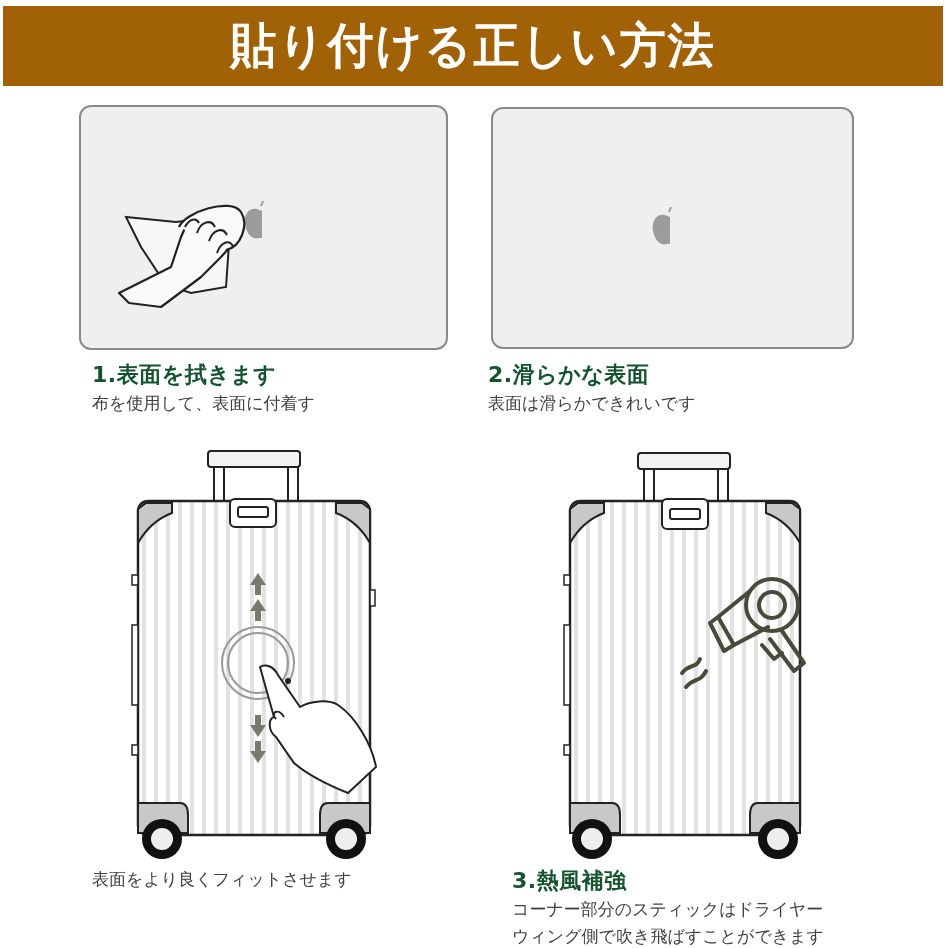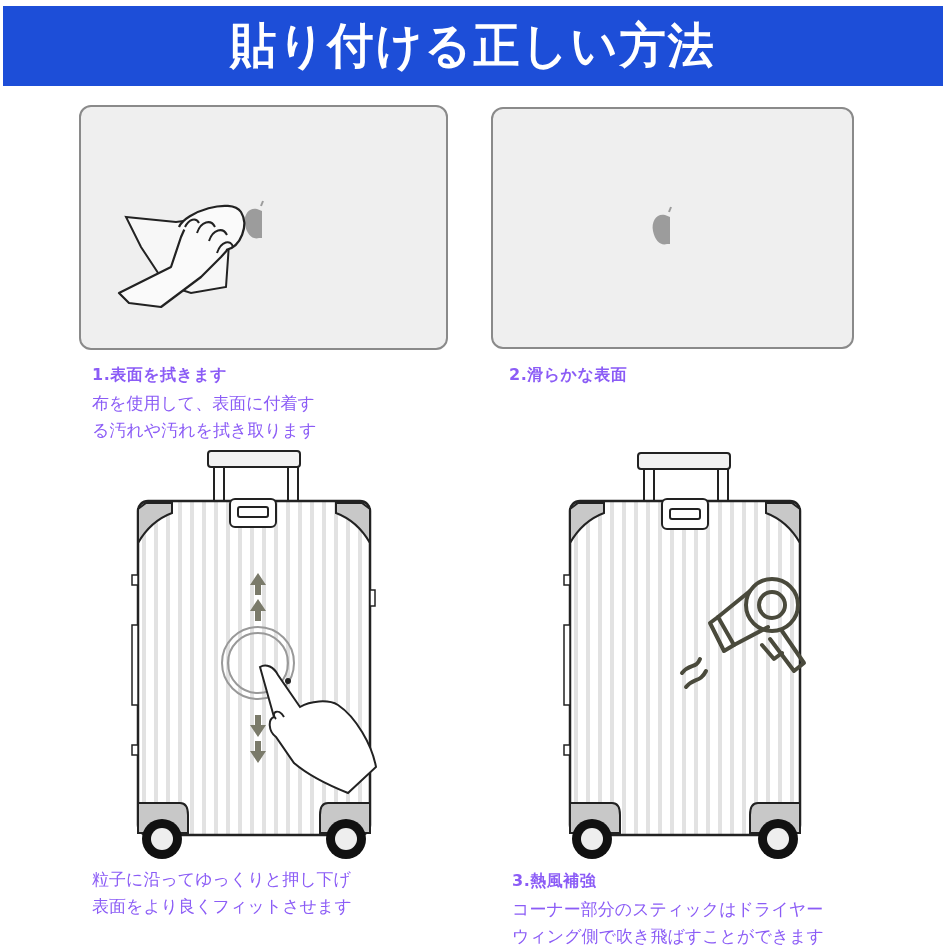--- a/index.html
+++ b/index.html
@@ -1,31 +1,31 @@
 <!DOCTYPE html>
 <html><head>
   <meta charset="utf-8">
   <style>
     html, body { margin: 0; padding: 0; background: #ffffff; }
     body { width: 946px; height: 948px; position: relative; overflow: hidden;
       font-family: "DejaVu Sans", sans-serif; }
     .banner { position: absolute; left: 3px; top: 6px; width: 940px; height: 80px;
-      background: #1d4ed8; display: flex; align-items: center; justify-content: center; }
+      background: #a16207; display: flex; align-items: center; justify-content: center; }
     .banner-title { color: #ffffff; font-size: 46px; font-weight: bold; letter-spacing: 2px;
       font-family: "DejaVu Sans", sans-serif; transform: scaleY(1.05); }
     .panel { position: absolute; box-sizing: border-box; background: #efefef;
       border: 2px solid #8a8a8a; border-radius: 12px; }
     .panel-1 { left: 79px; top: 105px; width: 369px; height: 245px; }
     .panel-2 { left: 491px; top: 107px; width: 363px; height: 242px; }
     .caption { position: absolute; }
-    .caption h2 { margin: 0; font-size: 16px; font-weight: bold; color: #8b5cf6;
+    .caption h2 { margin: 0; font-size: 22px; font-weight: bold; color: #14532d;
       line-height: 30px; letter-spacing: 0.5px; }
-    .caption p { margin: 0; font-size: 17px; color: #8b5cf6; line-height: 27px; }
+    .caption p { margin: 0; font-size: 17px; color: #404040; line-height: 27px; }
     .cap-1 { left: 92px; top: 360px; width: 300px; }
-    .cap-2 { left: 509px; top: 360px; width: 300px; }
+    .cap-2 { left: 488px; top: 360px; width: 300px; }
     .cap-3 { left: 92px; top: 866px; width: 330px; }
     .cap-4 { left: 512px; top: 866px; width: 430px; }
     .illus { position: absolute; }
     svg { display: block; }
   </style>
 </head>
 <body>
 
 <div class="banner">
   <span class="banner-title">貼り付ける正しい方法</span>
@@ -51,25 +51,25 @@
 <div class="panel panel-2">
   <svg width="359" height="238" viewBox="0 0 359 238">
     <path d="M172,106 C164,104 158,112 160,122 C162,132 168,137 174,135 L177,135 L177,108 Z" fill="#9c9c9c"></path>
     <path d="M176,103 L178,98" stroke="#9c9c9c" stroke-width="2"></path>
   </svg>
 </div>
 
 <div class="caption cap-1">
   <h2>1.表面を拭きます</h2>
   <p>布を使用して、表面に付着す</p>
-  <p>る汚れや汚れを拭き取ります</p>
 </div>
 
 <div class="caption cap-2">
   <h2>2.滑らかな表面</h2>
+  <p>表面は滑らかできれいです</p>
 </div>
 
 <div class="illus" style="left:128px; top:445px;">
   <svg width="280" height="420" viewBox="0 0 280 420">
     <defs>
       <pattern id="stripes1" width="12" height="10" patternUnits="userSpaceOnUse">
         <rect width="12" height="10" fill="#ffffff"></rect>
         <rect x="2" width="4" height="10" fill="#e2e2e2"></rect>
       </pattern>
     </defs>
@@ -145,21 +145,20 @@
       <path d="M158,172 L150,178 L164,206 L174,200"></path>
       <path d="M222,186 L244,218 L234,226 L210,194"></path>
       <path d="M202,200 L214,214 L222,208"></path>
       <path d="M122,228 C130,218 136,224 140,214"></path>
       <path d="M126,242 C134,232 140,238 146,226"></path>
     </g>
   </svg>
 </div>
 
 <div class="caption cap-3">
-  <p>粒子に沿ってゆっくりと押し下げ</p>
   <p>表面をより良くフィットさせます</p>
 </div>
 
 <div class="caption cap-4">
   <h2>3.熱風補強</h2>
   <p>コーナー部分のスティックはドライヤー</p>
   <p>ウィング側で吹き飛ばすことができます</p>
 </div>
 
 </body></html>

